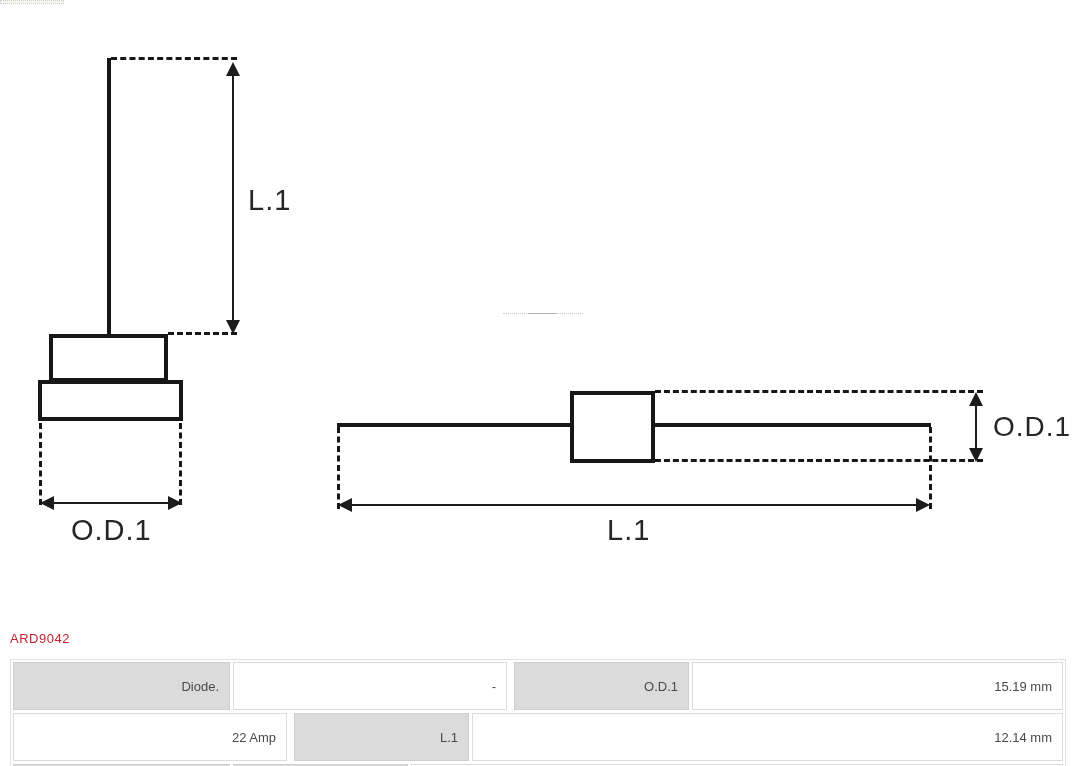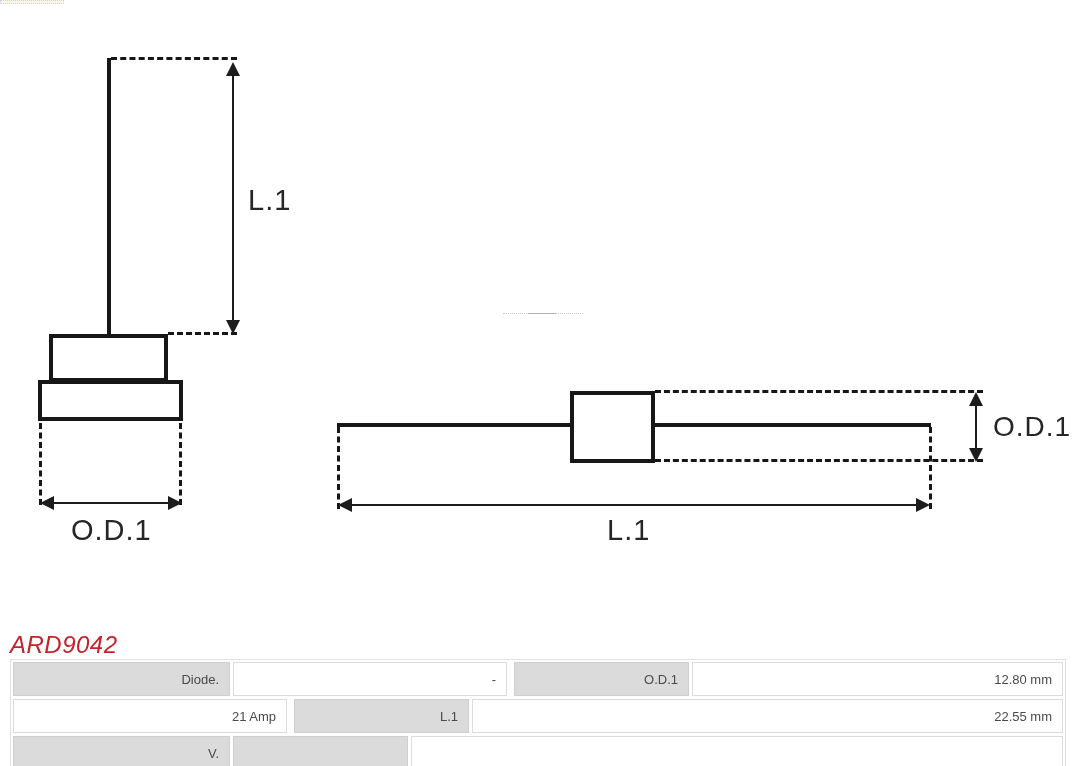--- a/index.html
+++ b/index.html
@@ -36,28 +36,28 @@
     position:absolute;left:0;top:0;width:64px;height:4px;
     border:1px dotted #aebcd0;background:#f6f1df;opacity:.65;box-sizing:border-box;
   }
   .watermark-dots{position:absolute;left:503px;top:313px;width:80px;height:0;
     border-top:1px dotted #c4c4c4;opacity:.9;}
   .watermark-solid{position:absolute;left:528px;top:313px;width:28px;height:1px;background:#b2b2b2;}
 
   
   .product-code{
     position:absolute;left:10px;top:631px;
-    font-size:24px;color:#c5232c;letter-spacing:.5px;font-style:italic;
+    font-size:13px;color:#c5232c;letter-spacing:.5px;
   }
   .spec-table{
     position:absolute;left:10px;top:659px;width:1056px;
     border:1px solid #e1e1e1;background:#ffffff;
     padding:2px;box-sizing:border-box;
   }
-  .spec-row{display:flex;height:34px;margin-bottom:3px;}
+  .spec-row{display:flex;height:48px;margin-bottom:3px;}
   .spec-row:last-child{margin-bottom:0;}
   .cell{
     display:flex;align-items:center;justify-content:flex-end;
     padding-right:10px;box-sizing:border-box;
     font-size:13px;color:#4a4a4a;white-space:nowrap;overflow:hidden;
   }
   .cell.lbl{background:#dbdbdb;border:1px solid #cfcfcf;}
   .cell.val{background:#ffffff;border:1px solid #dcdcdc;}
   .c1{width:217px;margin-right:3px;}
   .c2{width:274px;margin-right:7px;}
@@ -132,26 +132,26 @@
     <div class="dim-label" style="left:607px;top:514px;">L.1</div>
   </div>
 
   <div class="product-code">ARD9042</div>
 
   <div class="spec-table">
     <div class="spec-row">
       <div class="cell lbl c1">Diode.</div>
       <div class="cell val c2">-</div>
       <div class="cell lbl c3">O.D.1</div>
-      <div class="cell val c4">12.80 mm</div>
+      <div class="cell val c4">15.19 mm</div>
     </div>
     <div class="spec-row">
-      <div class="cell val c2">21 Amp</div>
+      <div class="cell val c2">22 Amp</div>
       <div class="cell lbl c3">L.1</div>
-      <div class="cell val c4">22.55 mm</div>
+      <div class="cell val c4">12.14 mm</div>
     </div>
     <div class="spec-row">
       <div class="cell lbl c1">V.</div>
       <div class="cell lbl c3"></div>
       <div class="cell val c4"></div>
     </div>
   </div>
 
 </div>
 

